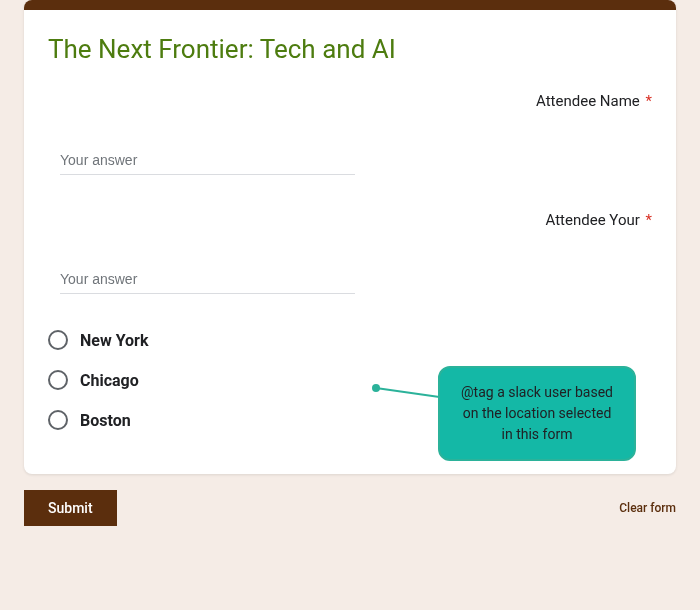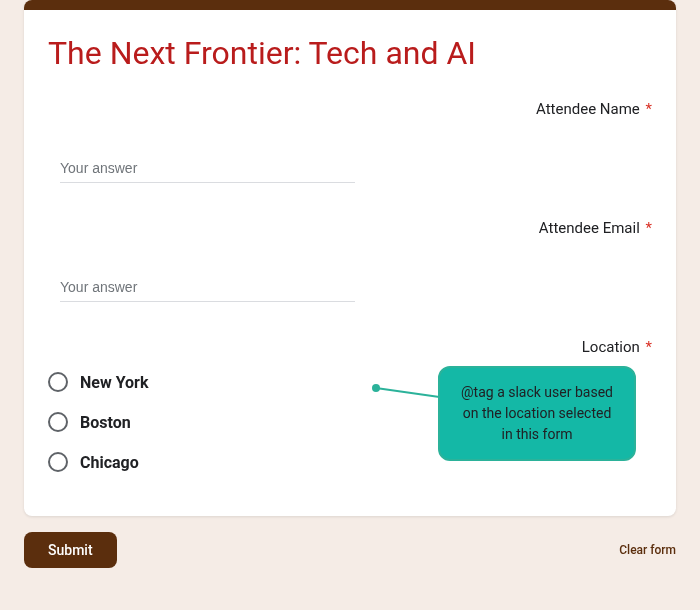--- a/index.html
+++ b/index.html
@@ -23,23 +23,23 @@
       box-shadow: 0 1px 3px rgba(0,0,0,0.1);
     }
     .form-header-bar {
       height: 10px;
       background-color: #5b2e0d;
     }
     .form-content {
       padding: 24px;
     }
     .form-title {
-      font-size: 32px;
+      font-size: 26px;
       font-weight: 400;
-      color: #b91c1c;
+      color: #4d7c0f;
       margin-bottom: 28px;
     }
     .field-group {
       margin-bottom: 36px;
     }
     .field-label {
       font-size: 15px;
       color: #202124;
       margin-bottom: 8px;
       text-align: right;
@@ -95,21 +95,21 @@
       display: flex;
       justify-content: space-between;
       align-items: center;
       margin: 16px 24px 0;
     }
     .submit-button {
       background-color: #5b2e0d;
       color: white;
       border: none;
       padding: 10px 24px;
-      border-radius: 8px;
+      border-radius: 0;
       font-size: 14px;
       font-weight: 500;
       cursor: pointer;
       font-family: inherit;
     }
     .clear-form {
       color: #5b2e0d;
       font-size: 12px;
       font-weight: 500;
       cursor: pointer;
@@ -168,43 +168,39 @@
     <div class="field-group">
       <div class="field-label">
         <span>Attendee Name</span>
         <span class="required-asterisk">*</span>
       </div>
       <input type="text" class="text-input" placeholder="Your answer" style="">
     </div>
 
     <div class="field-group">
       <div class="field-label">
-        <span>Attendee Email</span>
+        <span>Attendee Your</span>
         <span class="required-asterisk">*</span>
       </div>
       <input type="text" class="text-input" placeholder="Your answer" style="">
     </div>
 
     <div class="field-group location-field">
-      <div class="field-label">
-        <span>Location</span>
-        <span class="required-asterisk">*</span>
-      </div>
       <div class="radio-group">
         <div class="radio-option">
           <div class="radio-circle"></div>
           <span class="radio-label">New York</span>
         </div>
         <div class="radio-option">
           <div class="radio-circle"></div>
-          <span class="radio-label">Boston</span>
+          <span class="radio-label">Chicago</span>
         </div>
         <div class="radio-option">
           <div class="radio-circle"></div>
-          <span class="radio-label">Chicago</span>
+          <span class="radio-label">Boston</span>
         </div>
       </div>
     </div>
   </div>
 </div>
 
 <div class="form-footer">
   <button class="submit-button">Submit</button>
   <span class="clear-form">Clear form</span>
 </div>

